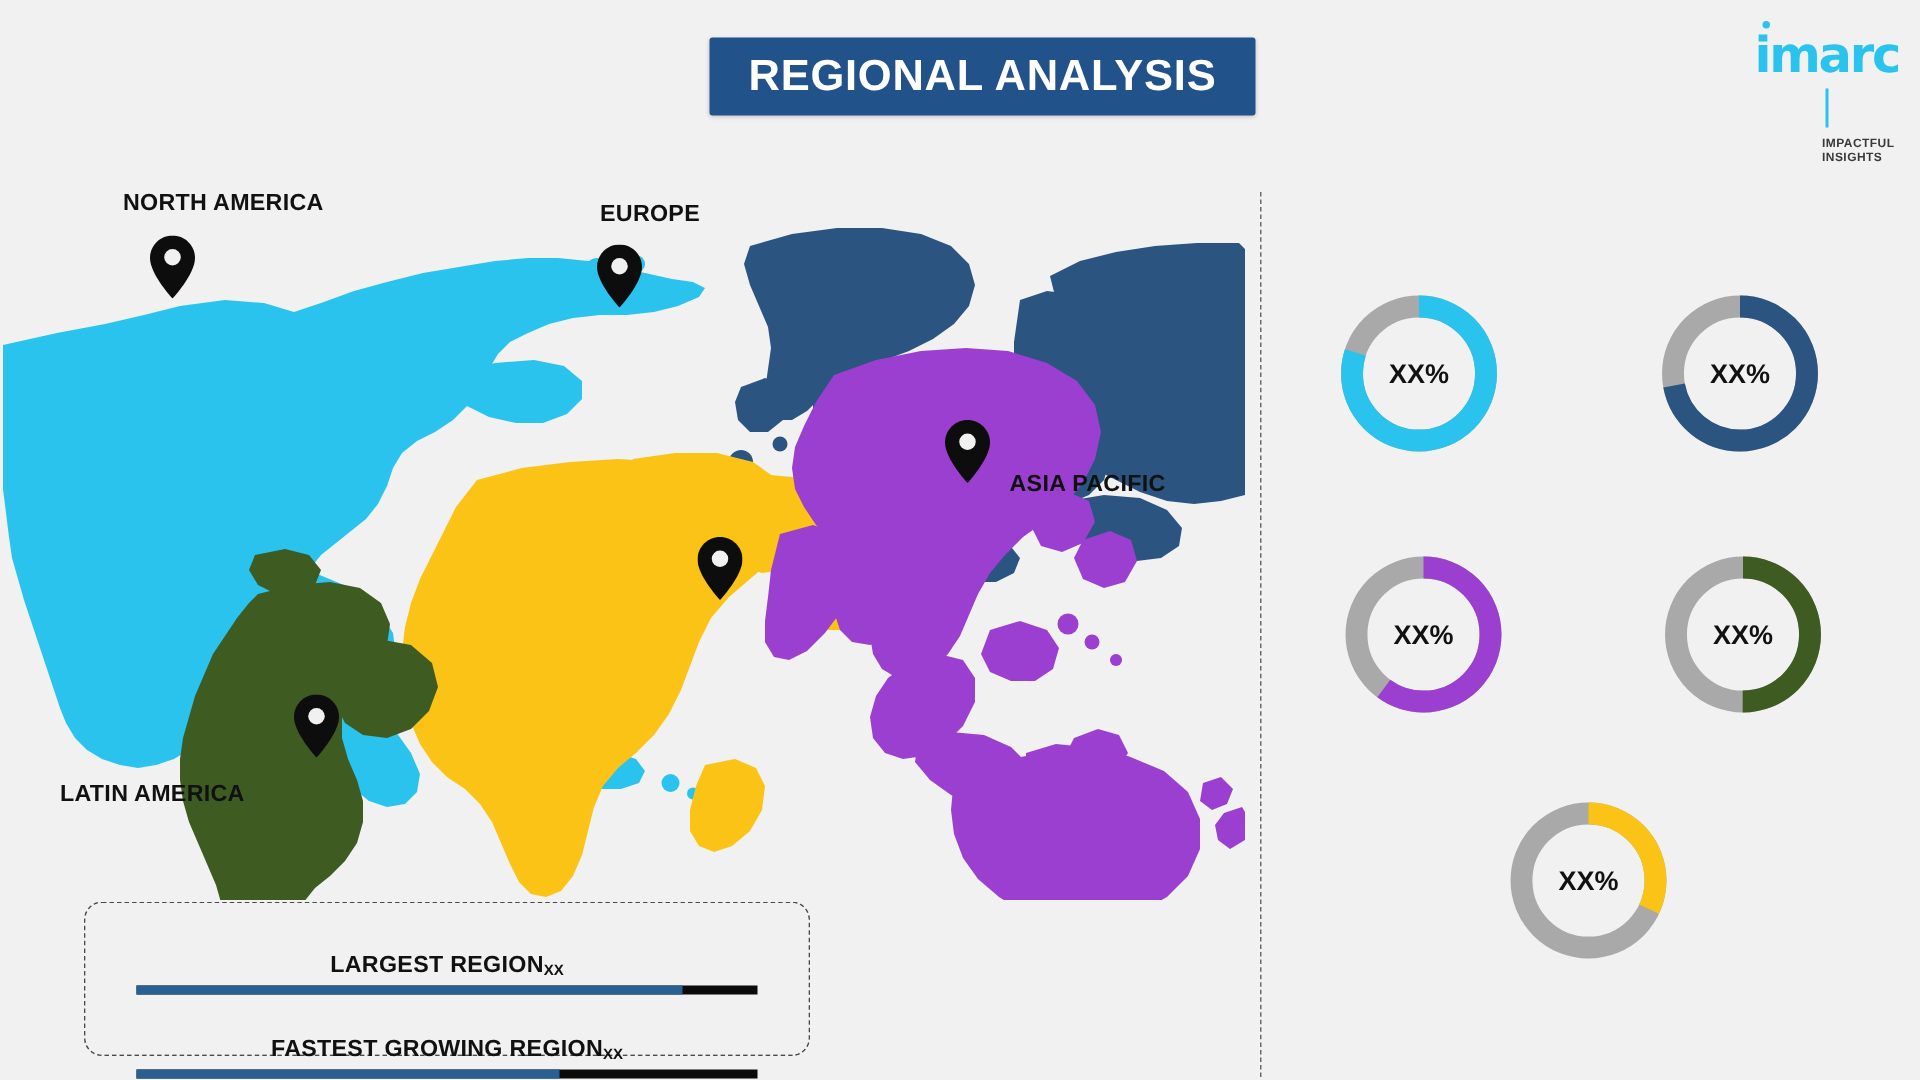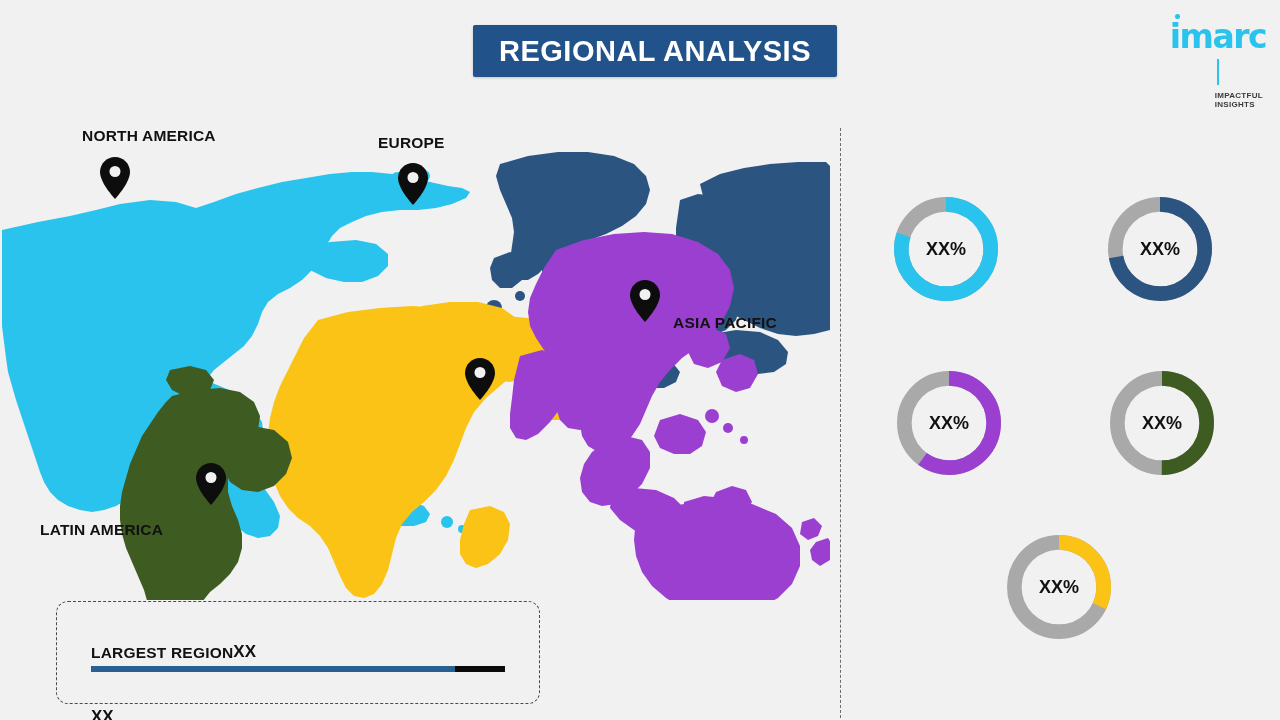--- a/index.html
+++ b/index.html
@@ -91,21 +91,21 @@
   .region-label {
     position: absolute;
     font-size: 15.5px;
     font-weight: bold;
     color: #111111;
     letter-spacing: .2px;
     white-space: pre-line;
     line-height: 1.35;
   }
   .lbl-na  { left: 54px;  top: 126px; margin-left: 28px; }
-  .lbl-eu  { left: 378px; top: 133px; }
+  .lbl-eu  { left: 400px; top: 133px; }
   .lbl-ap  { left: 673px; top: 313px; text-align: right; }
   .lbl-mea { left: 480px; top: 408px; }
   .lbl-la  { left: 40px;  top: 520px; }
 
   
   .pin { position: absolute; width: 30px; height: 42px; }
   .pin-na  { left: 100px; top: 157px; }
   .pin-eu  { left: 398px; top: 163px; }
   .pin-ap  { left: 630px; top: 280px; }
   .pin-mea { left: 465px; top: 358px; }
@@ -117,31 +117,31 @@
     left: 56px; top: 601px;
     width: 484px; height: 103px;
     border: 1.5px dashed #4a4a4a;
     border-radius: 12px;
     background: transparent;
     padding: 14px 34px 10px 34px;
   }
   .legend-row { margin-bottom: 9px; }
   .legend-row:last-child { margin-bottom: 0; }
   .legend-head {
-    display: flex; align-items: flex-end; justify-content: flex-start;
+    display: flex; align-items: flex-end; justify-content: center;
     margin-bottom: 4px;
   }
   .legend-name {
     font-size: 15.5px;
     font-weight: bold;
     color: #111111;
     letter-spacing: .2px;
   }
   .legend-val {
-    font-size: 17px;
+    font-size: 10px;
     font-weight: bold;
     color: #111111;
     margin-top: 26px;
   }
   .legend-track {
     position: relative;
     width: 100%; height: 6px;
     background: #0b0b0b;
   }
   .legend-fill {
@@ -330,20 +330,21 @@
       <div class="legend-head">
         <span class="legend-name">LARGEST REGION</span>
         <span class="legend-val">XX</span>
       </div>
       <div class="legend-track">
         <div class="legend-fill" style="width: 88%;"></div>
       </div>
     </div>
     <div class="legend-row">
       <div class="legend-head">
+        <span class="legend-name">FASTEST GROWING REGION</span>
         <span class="legend-val">XX</span>
       </div>
       <div class="legend-track">
         <div class="legend-fill" style="width: 68%;"></div>
       </div>
     </div>
   </div>
 
 
   <div class="donut d1">

